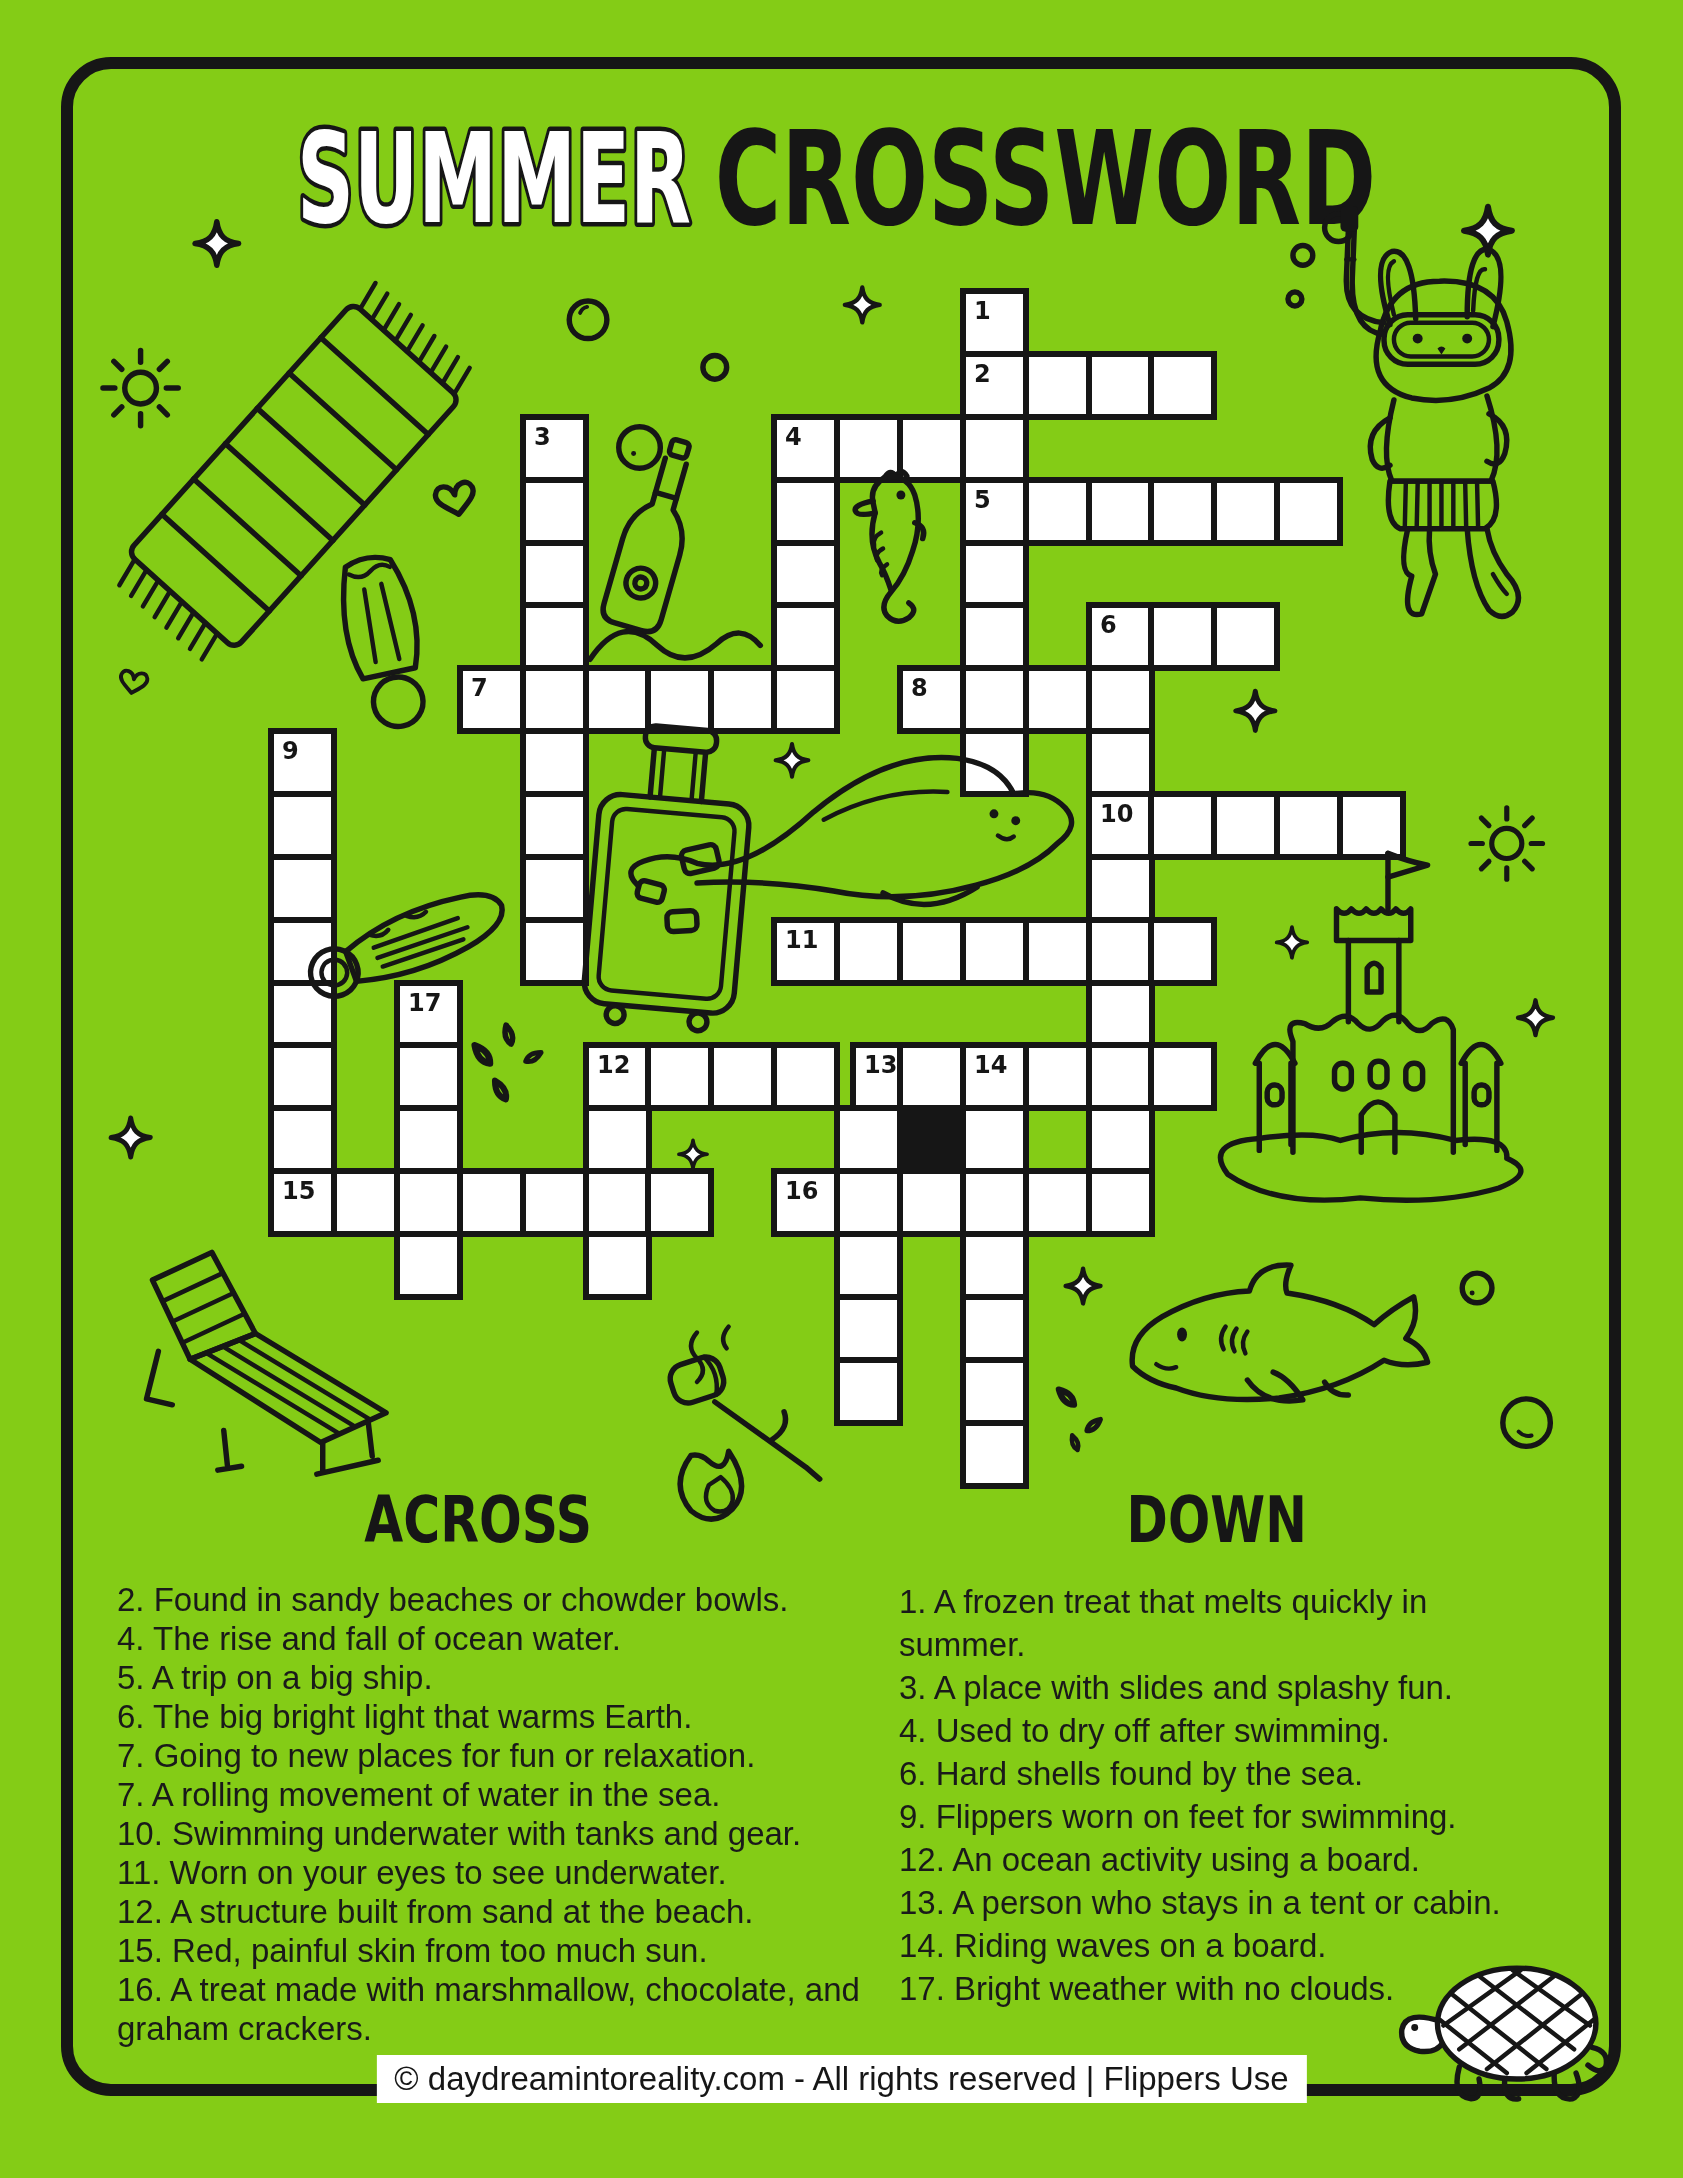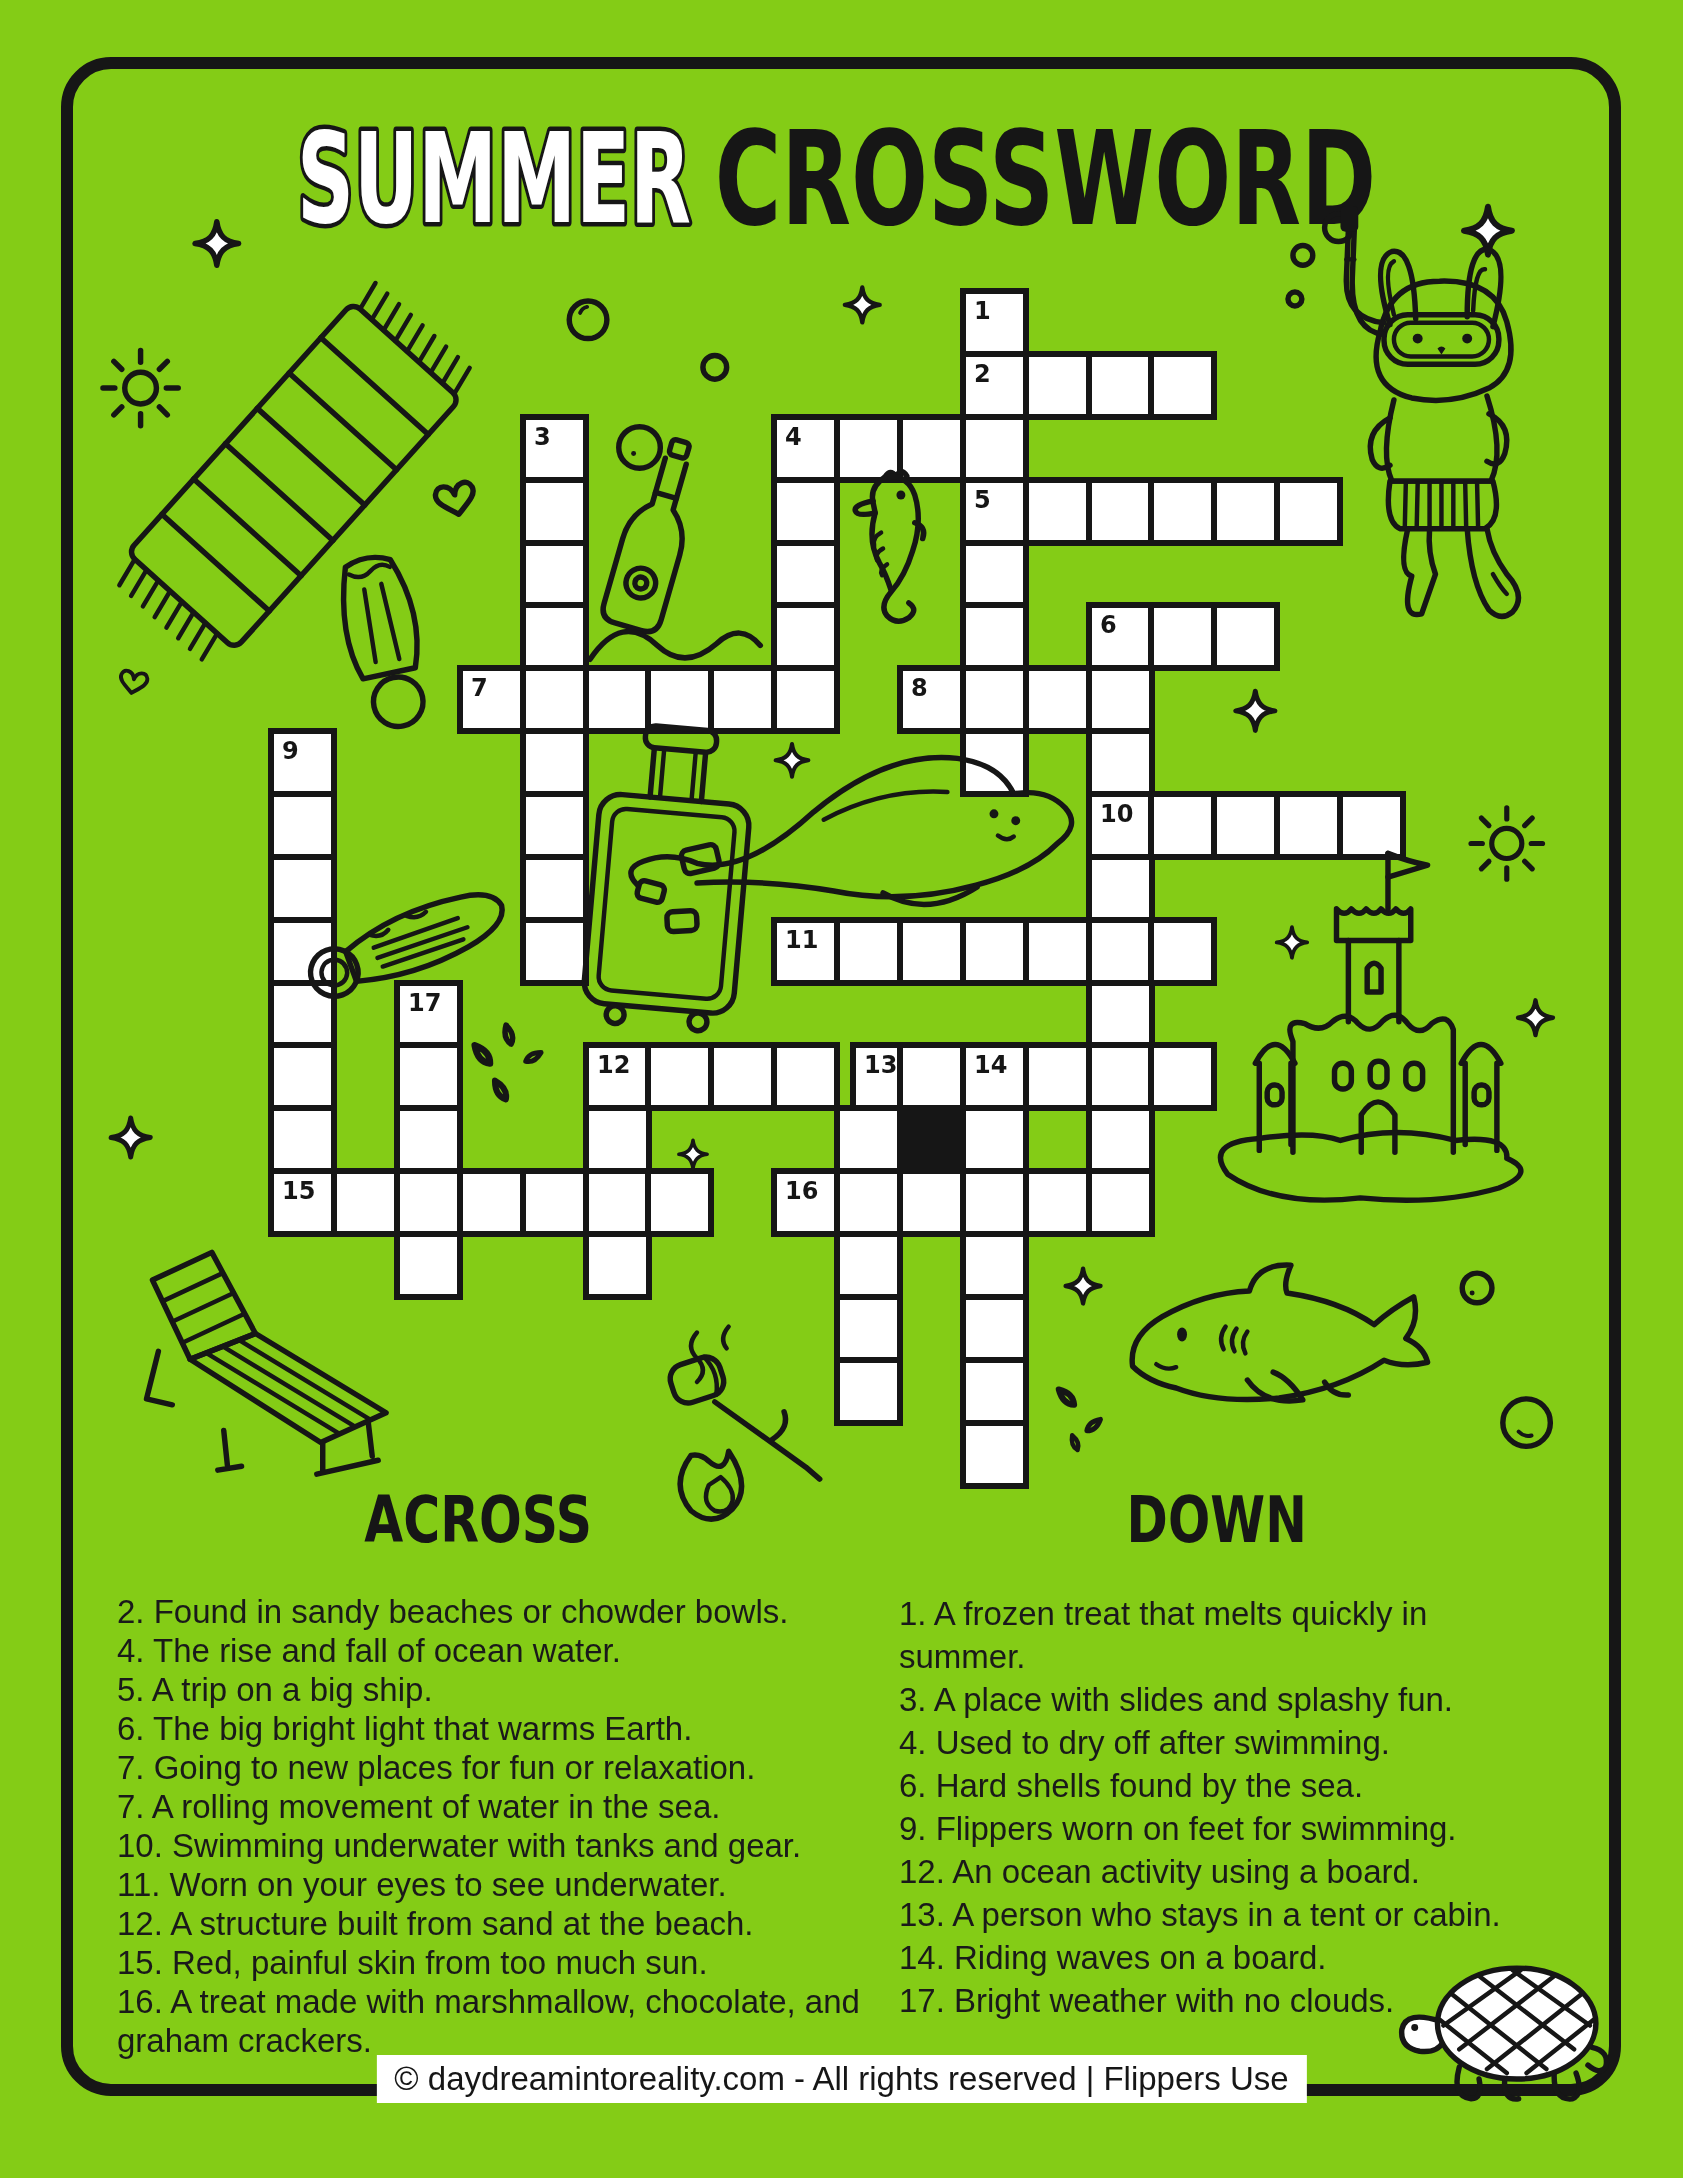--- a/index.html
+++ b/index.html
@@ -6,21 +6,21 @@
   .page{position:relative;width:1683px;height:2178px;background:#84cc16;overflow:hidden;
         font-family:"Liberation Sans",sans-serif;color:#161616;}
   .page-border{position:absolute;left:61px;top:57px;width:1560px;height:2039px;
         border:12px solid #161616;border-radius:50px;box-sizing:border-box;z-index:1;}
   .layer{position:absolute;left:0;top:0;width:1683px;height:2178px;z-index:2;}
   #grid{position:absolute;left:0;top:0;width:1683px;height:2178px;z-index:2;}
   .cell{position:absolute;box-sizing:border-box;border:6px solid #161616;background:#fff;}
   .cell.filled{background:#161616;}
   .cellnum{display:block;font-family:"DejaVu Sans","Liberation Sans",sans-serif;
         font-weight:700;font-size:24px;line-height:1;margin:5px 0 0 8px;color:#161616;}
-  .clues{position:absolute;z-index:2;font-size:33px;color:#1a1a1a;margin-top:12px;}
+  .clues{position:absolute;z-index:2;font-size:33px;color:#1a1a1a;}
   .clues .clue{line-height:39px;}
   #across-clues{left:117px;top:1580px;width:754px;}
   #down-clues{left:899px;top:1580px;width:648px;}
   #down-clues .clue{line-height:43px;}
   .footer{position:absolute;left:50%;transform:translateX(-50%);top:2055px;z-index:3;
         background:#fff;padding:0 18px;font-size:33px;line-height:48px;white-space:nowrap;color:#161616;}
   svg text{font-family:"DejaVu Sans","Liberation Sans",sans-serif;}
   .art{stroke:#161616;fill:none;stroke-width:5.5;stroke-linecap:round;stroke-linejoin:round;}
 </style>
 </head>

